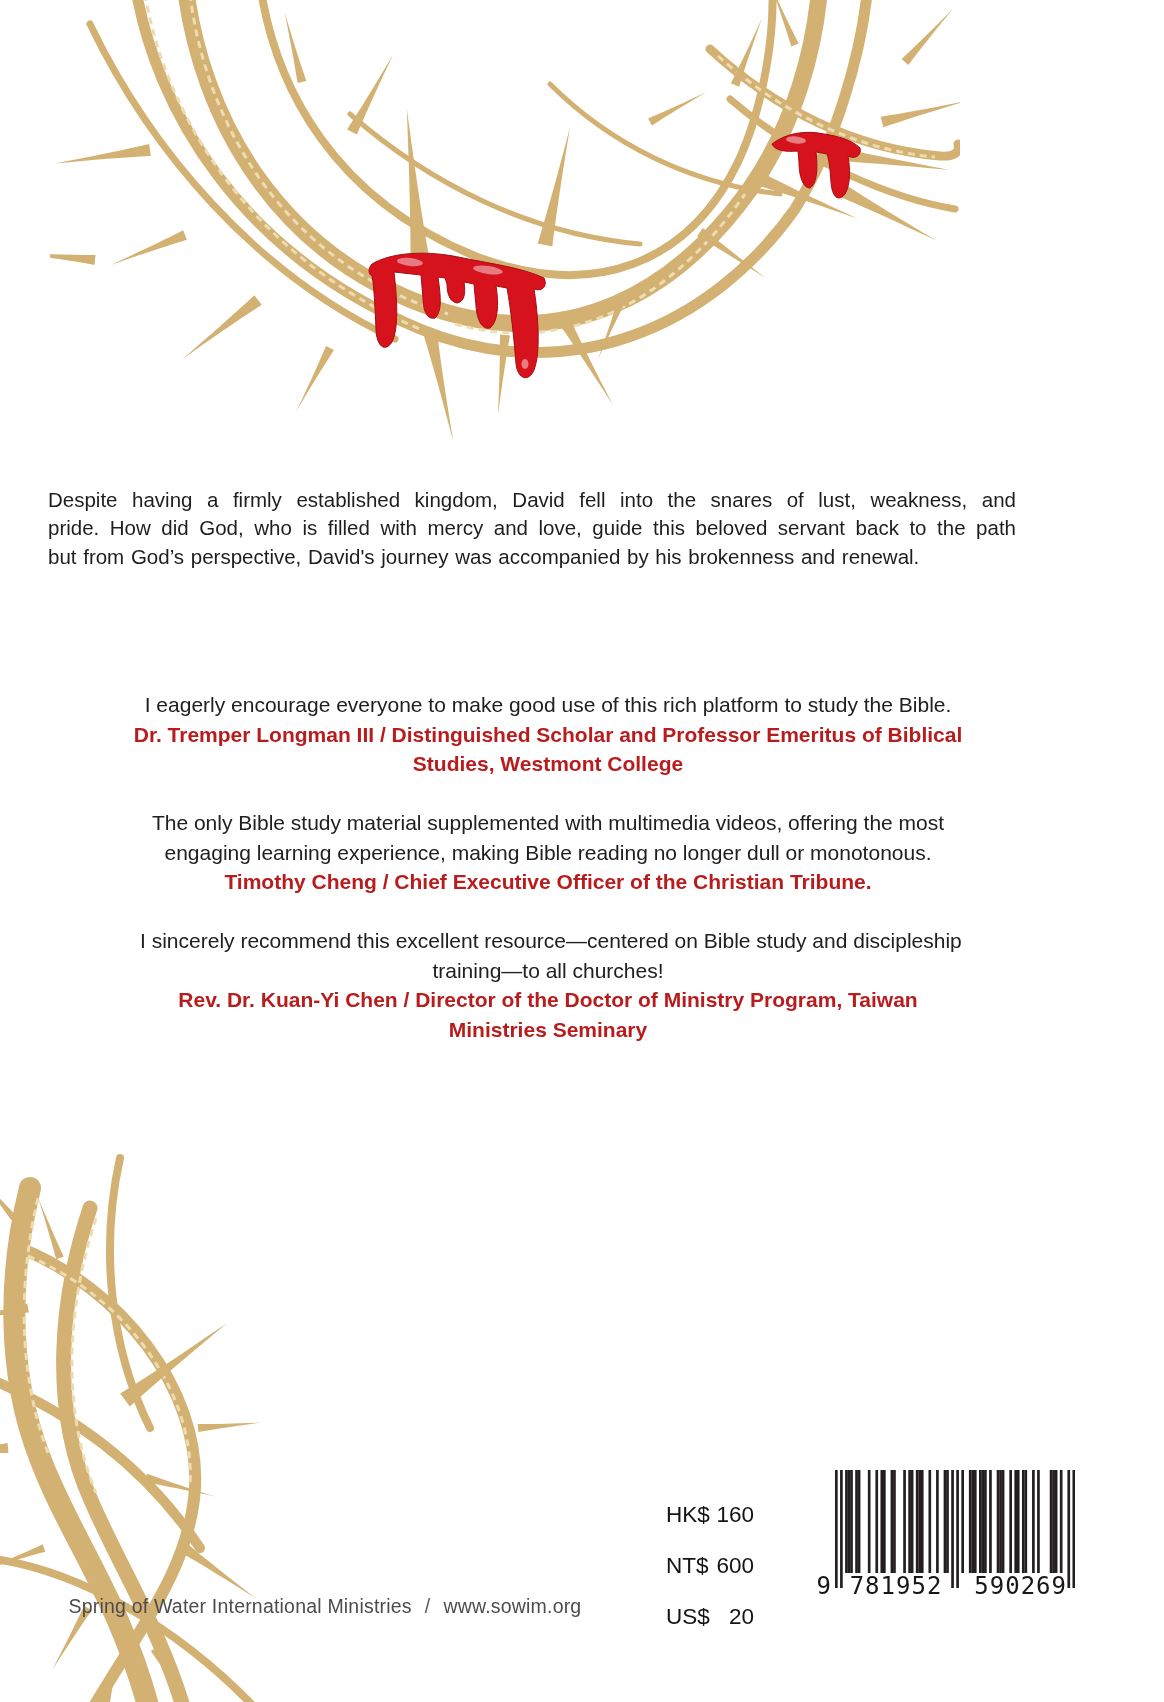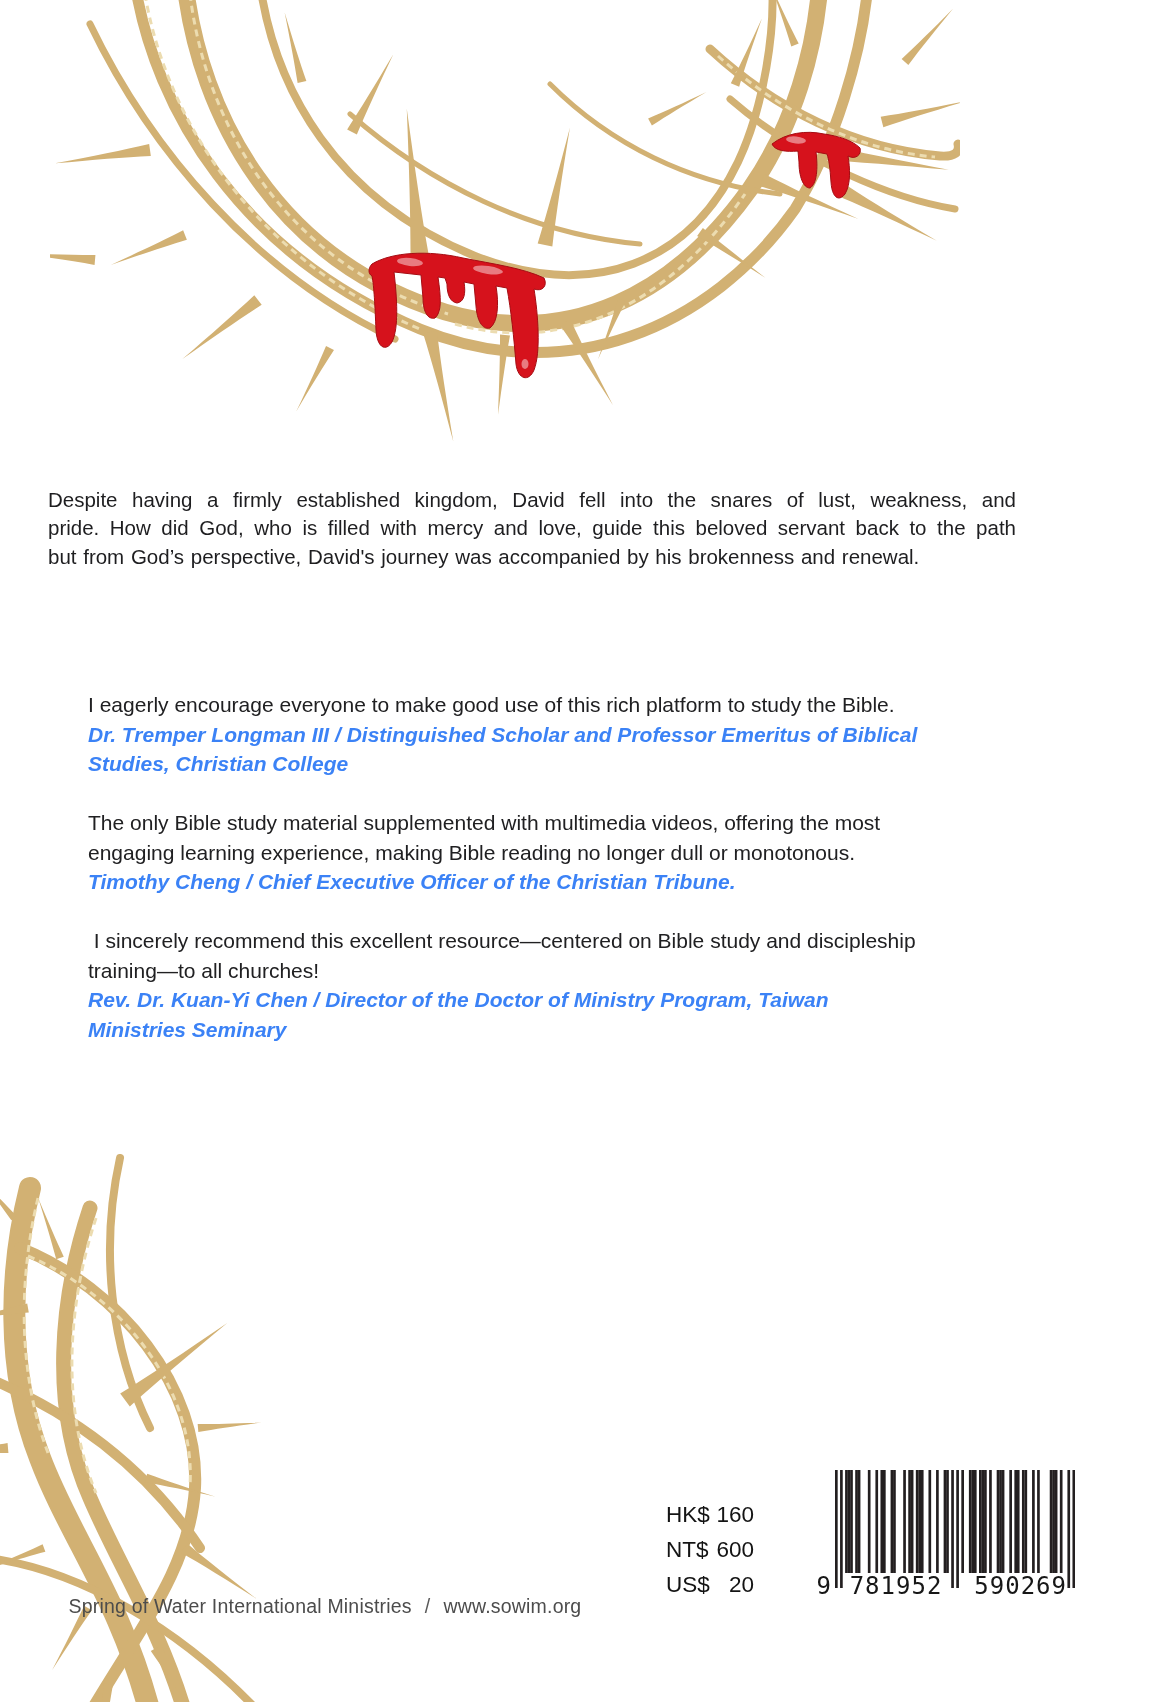--- a/index.html
+++ b/index.html
@@ -20,32 +20,32 @@
     position:absolute; left:48px; top:486px; width:968px; z-index:4;
     font-size:20.5px; line-height:28.4px; color:#1e1e20; word-spacing:1px;
   }
   .synopsis .jline{text-align:justify; text-align-last:justify;}
   .synopsis .lline{text-align:left;}
   
   .endorsements{
     position:absolute; left:88px; top:690px; width:920px; z-index:4;
     font-size:21px; line-height:29.5px; color:#202022;
   }
-  .end-block{margin:0 0 29.5px 0;}
+  .end-block{margin:0 0 29.5px 0;text-align:center;}
   .line{white-space:pre;}
-  .attr{font-weight:700; color:#3b82f6;font-style:italic;}
+  .attr{font-weight:700; color:#b91c1c;}
   
   .publisher{
     position:absolute; left:46px; top:1572px; z-index:5;
     font-size:19.5px; letter-spacing:0.2px; color:#4c4c4c; white-space:pre;
   }
   .publisher .sep{margin:0 13px; color:#5a5a5a;}
   .prices{
     position:absolute; left:666px; top:1503px; width:88px; z-index:4;
-    display:flex; flex-direction:column; gap:11px;
+    display:flex; flex-direction:column; gap:27px;
     font-size:22.5px; color:#141414;
   }
   .price-row{display:flex; justify-content:space-between; line-height:24px;}
   .barcode{position:absolute; left:835px; top:1470px; width:240px; height:132px; z-index:4;}
   .barcode svg{position:absolute; left:0; top:0;}
   .bc-digit{
     position:absolute; top:102px; height:28px; line-height:28px;
     font-family:"DejaVu Sans Mono", monospace; font-size:24px; color:#171717;
   }
   .bc-first{left:-34px; width:30px; text-align:right;}
@@ -133,21 +133,21 @@
   <div class="synopsis">
     <div class="jline">Despite having a firmly established kingdom, David fell into the snares of lust, weakness, and</div>
     <div class="jline">pride. How did God, who is filled with mercy and love, guide this beloved servant back to the path</div>
     <div class="lline">but from God’s perspective, David's journey was accompanied by his brokenness and renewal.</div>
   </div>
 
   <div class="endorsements">
     <div class="end-block">
       <div class="line">I eagerly encourage everyone to make good use of this rich platform to study the Bible.</div>
       <div class="line attr">Dr. Tremper Longman III / Distinguished Scholar and Professor Emeritus of Biblical</div>
-      <div class="line attr">Studies, Christian College</div>
+      <div class="line attr">Studies, Westmont College</div>
     </div>
     <div class="end-block">
       <div class="line">The only Bible study material supplemented with multimedia videos, offering the most</div>
       <div class="line">engaging learning experience, making Bible reading no longer dull or monotonous.</div>
       <div class="line attr">Timothy Cheng / Chief Executive Officer of the Christian Tribune.</div>
     </div>
     <div class="end-block">
       <div class="line"> I sincerely recommend this excellent resource—centered on Bible study and discipleship</div>
       <div class="line">training—to all churches!</div>
       <div class="line attr">Rev. Dr. Kuan-Yi Chen / Director of the Doctor of Ministry Program, Taiwan</div>

